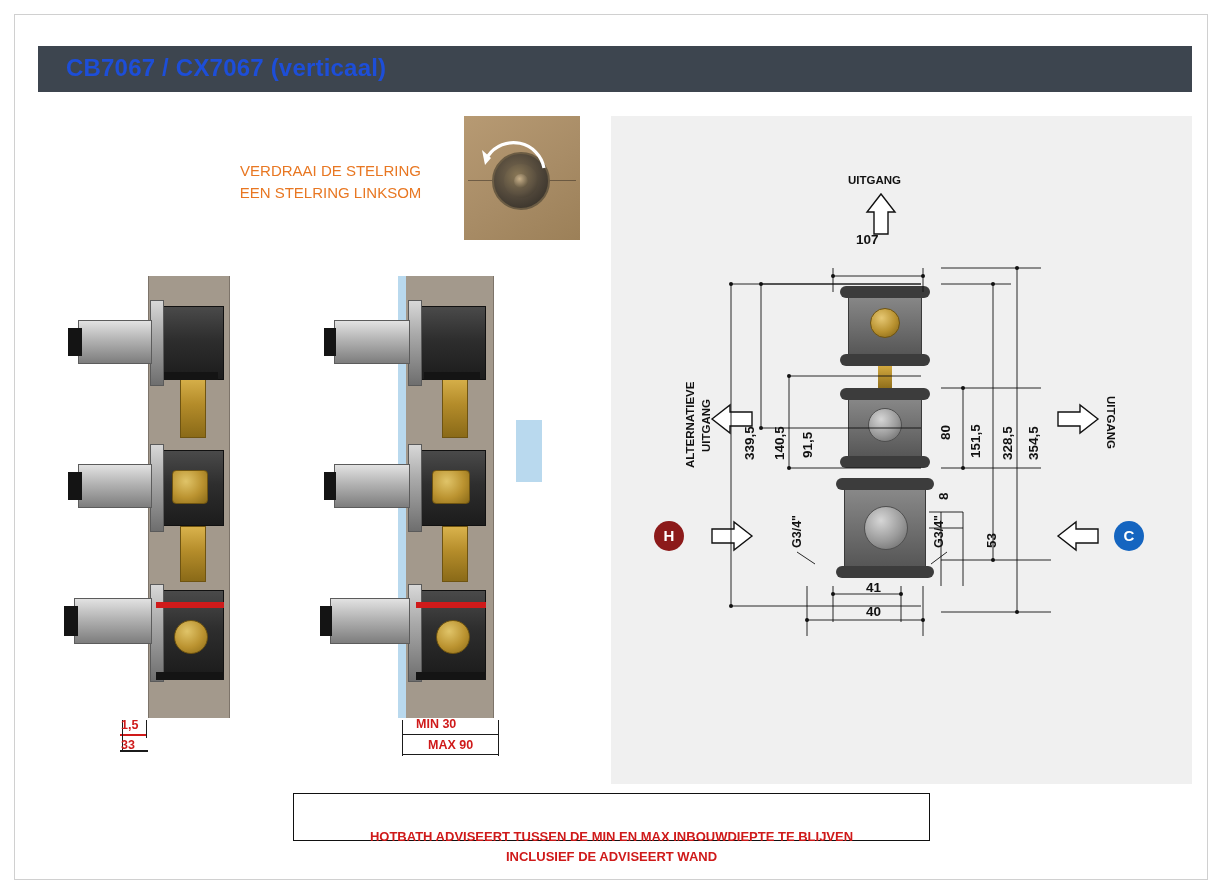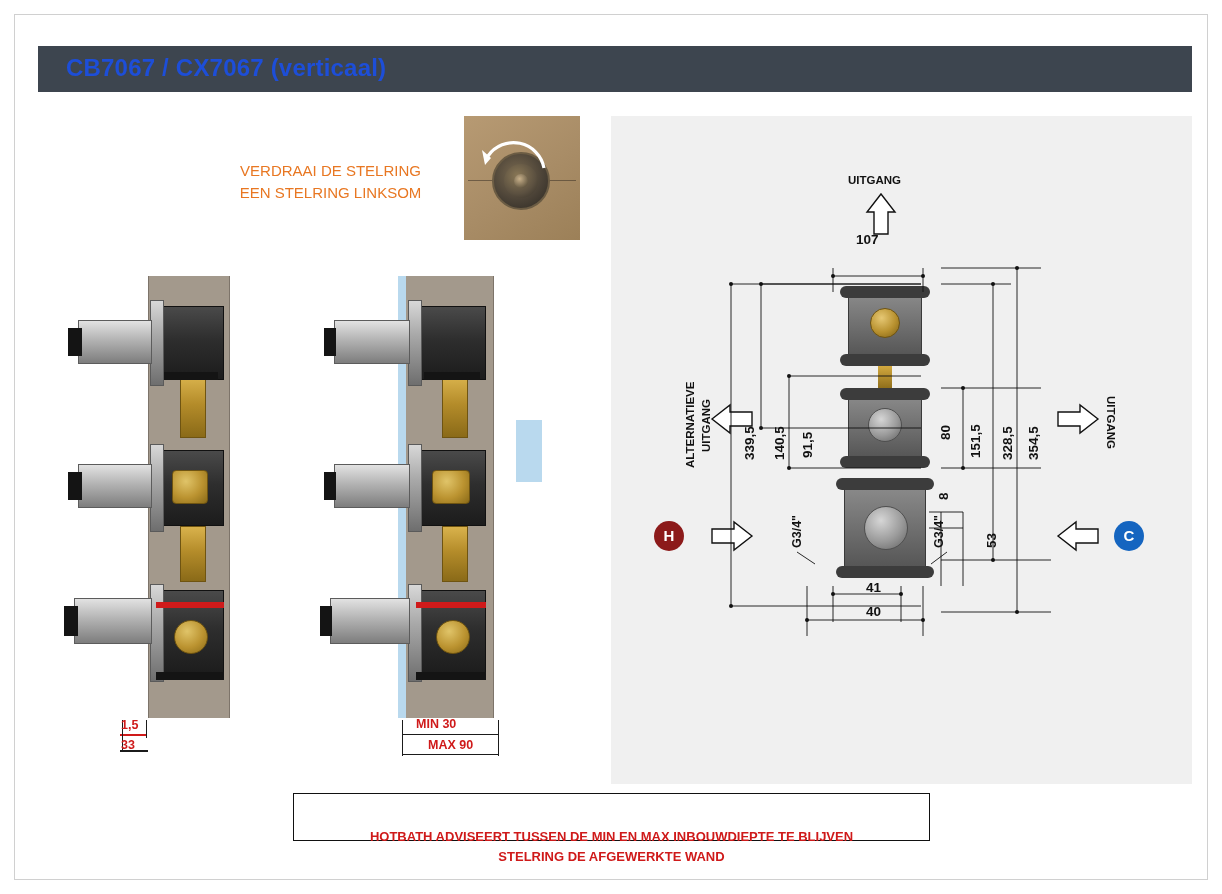--- a/index.html
+++ b/index.html
@@ -429,14 +429,14 @@
 <div class="tech-dim rot-cw" style="left:936px; top:500px;">8</div>
 <div class="tech-dim rot-cw" style="left:984px; top:548px;">53</div>
 <div class="tech-dim" style="left:866px; top:580px;">41</div>
 <div class="tech-dim" style="left:866px; top:604px;">40</div>
 <div class="tech-dim rot-cw" style="left:790px; top:548px; font-size:12.5px;">G3/4"</div>
 <div class="tech-dim rot-cw" style="left:932px; top:548px; font-size:12.5px;">G3/4"</div>
 
 <div class="advice-box"></div>
 <div class="advice-text">
   <div>HOTBATH ADVISEERT TUSSEN DE MIN EN MAX INBOUWDIEPTE TE BLIJVEN</div>
-  <div>STELRING DE AFGEWERKTE WAND</div>
+  <div>INCLUSIEF DE ADVISEERT WAND</div>
 </div>
 
 </body></html>

